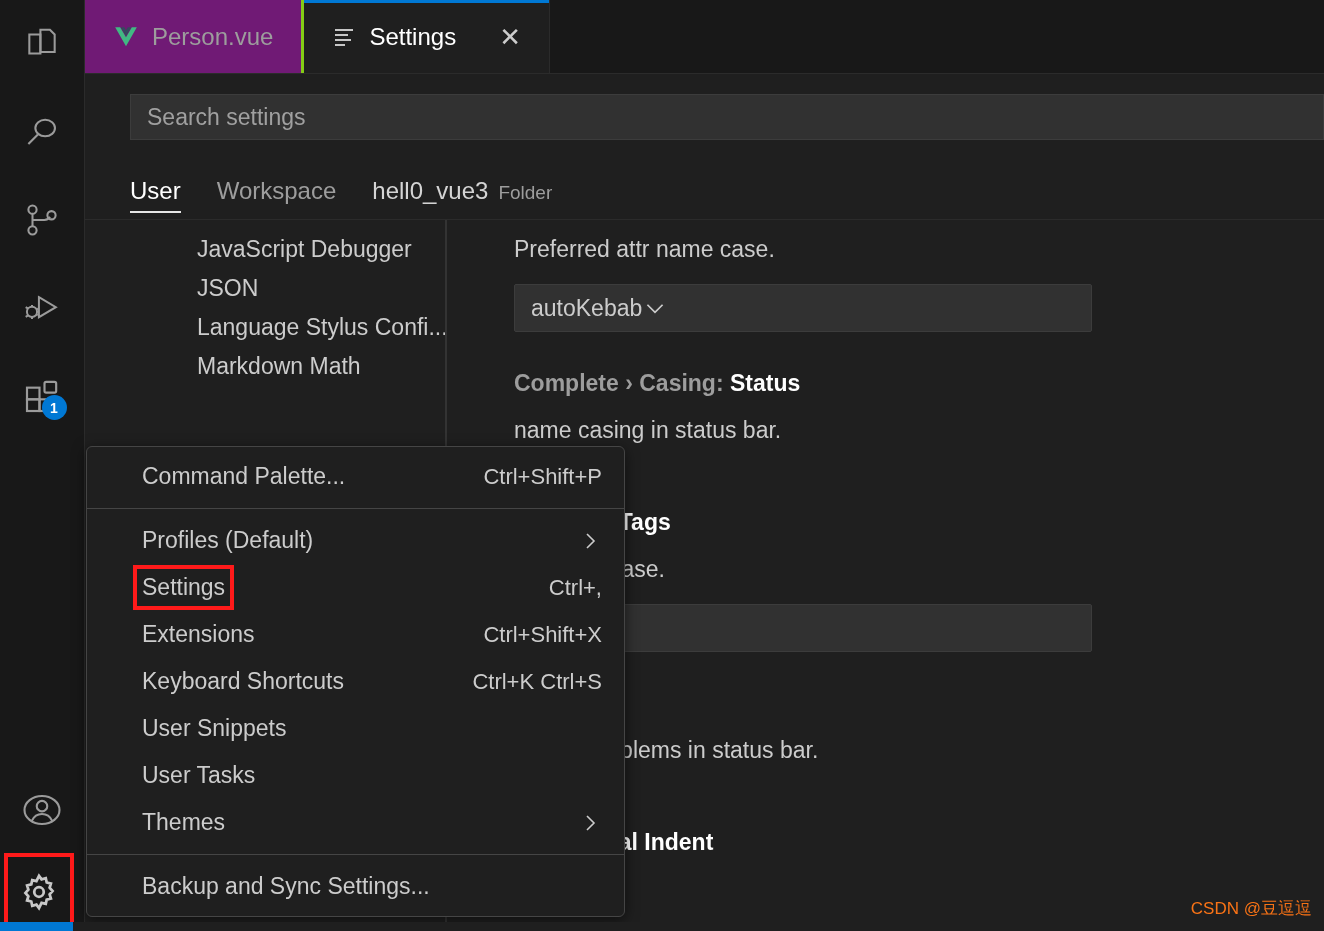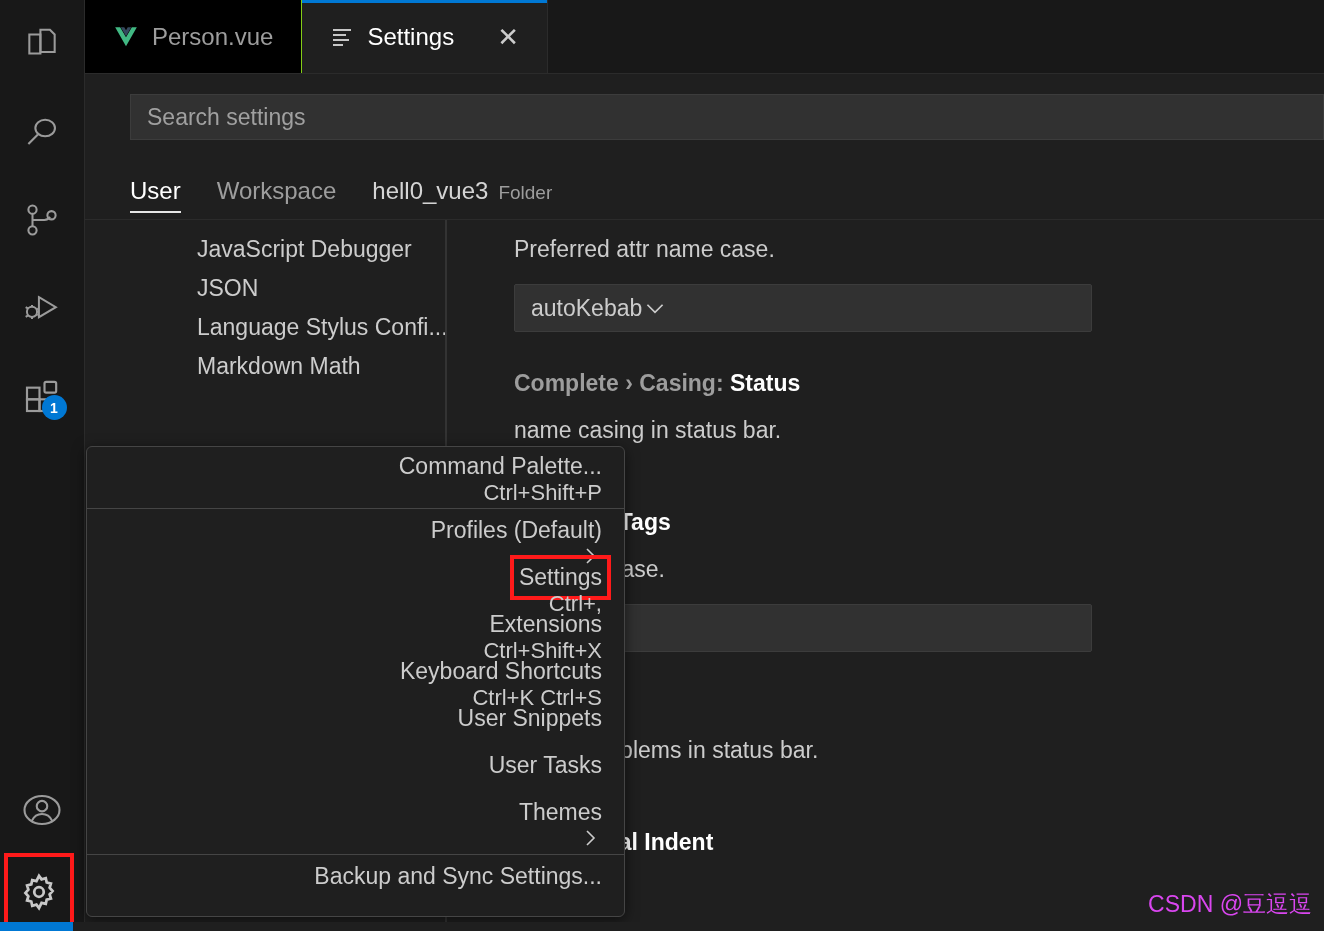--- a/index.html
+++ b/index.html
@@ -63,24 +63,24 @@
     position: relative;
     height: 74px;
     background: #181818;
     display: flex; align-items: stretch;
     border-bottom: 1px solid #2b2b2b;
   }
   .tab {
     display: flex; align-items: center;
     gap: 13px;
     padding: 0 28px;
-    background: #000000;
+    background: #701a75;
     color: #9d9d9d;
     font-size: 24px;
-    border-right: 1px solid #84cc16;
+    border-right: 3px solid #84cc16;
     position: relative;
     white-space: nowrap;
   }
   .tab.active {
     background: #1f1f1f;
     color: #ffffff;
     border-right: 1px solid #2b2b2b;
   }
   .tab.active::before {
     content: "";
@@ -214,27 +214,26 @@
     width: 539px;
     background: #1f1f1f;
     border: 1px solid #454545;
     border-radius: 6px;
     box-shadow: 0 3px 14px rgba(0,0,0,0.55);
     padding: 6px 0;
     z-index: 50;
   }
   .menu-item {
     height: 47px;
-    display: flex; align-items: flex-end;
+    display: flex; align-items: center;
     padding: 0 22px 0 55px;
     color: #cccccc;
     font-size: 23px;
     position: relative;
     white-space: nowrap;
-    flex-direction: column;
   }
   .menu-item .label { flex: 0 0 auto; }
   .menu-item .keybind {
     margin-left: auto;
     color: #cccccc;
     font-size: 22px;
   }
   .menu-item .submenu-chev {
     margin-left: auto;
     color: #cccccc;
@@ -248,22 +247,22 @@
   .menu-item.highlighted .label {
     outline: 4px solid #ff1a1a;
     outline-offset: 5px;
     display: inline-block;
   }
 
   
   .watermark {
     position: absolute;
     right: 12px; bottom: 11px;
-    color: #d946ef;
-    font-size: 23px;
+    color: #f97316;
+    font-size: 17px;
     z-index: 60;
     white-space: nowrap;
   }
   .status-strip {
     position: absolute;
     left: 0; bottom: 0;
     width: 73px; height: 9px;
     background: #0078d4;
     z-index: 70;
   }

